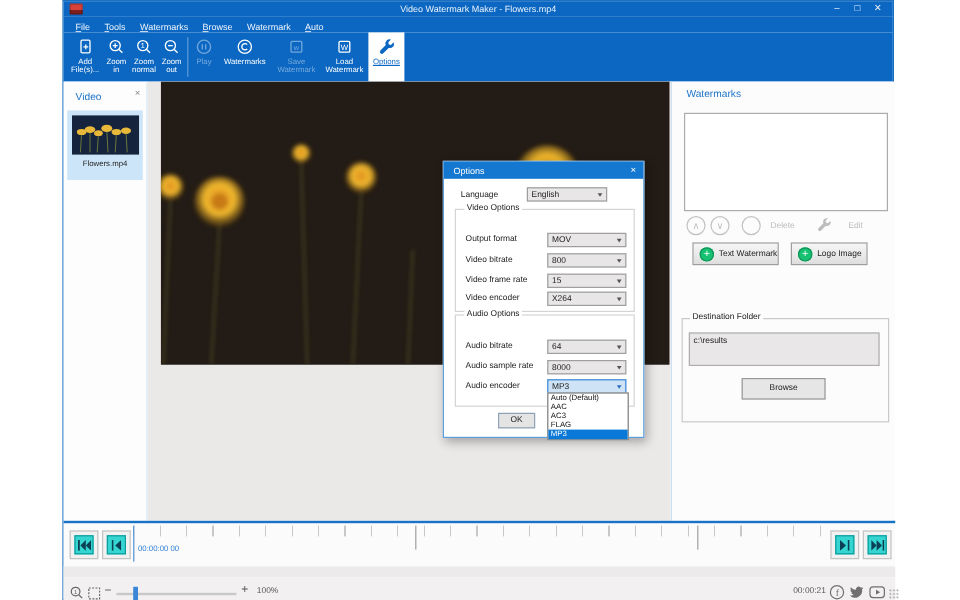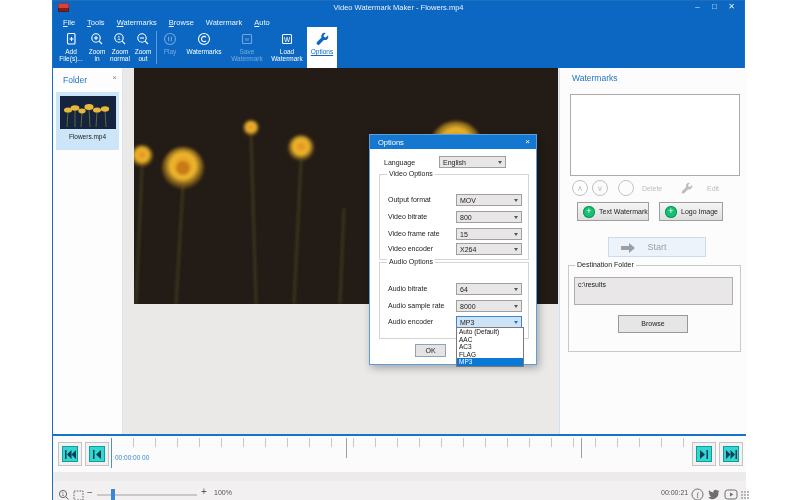--- a/index.html
+++ b/index.html
@@ -235,21 +235,21 @@
       <span class="ticon">
         <svg width="14" height="14">
             <path d="M13 3.2l-2.2 2.2-1.8-.4-.4-1.8L10.8 1a3.4 3.4 0 0 0-4.3 4.5L2 10a1.7 1.7 0 0 0 2.4 2.4l4.5-4.5A3.4 3.4 0 0 0 13 3.2z"></path>
           </svg>
       </span>
       <span class="tlabel">Options</span>
     </div>
   </div>
 
   <div class="sidebar">
-    <span class="sb-title">Folder</span>
+    <span class="sb-title">Video</span>
     <span class="sb-close">×</span>
     <div class="sb-item">
       <svg class="sb-thumb" viewBox="0 0 56 33">
         <rect width="56" height="33" fill="#16233c"></rect>
         <g stroke="#6d7a3a" stroke-width="0.8" fill="none">
           <line x1="8" y1="15" x2="7" y2="31"></line>
             <line x1="15" y1="13" x2="15" y2="31"></line>
           <line x1="22" y1="16" x2="21" y2="31"></line>
             <line x1="29" y1="12" x2="30" y2="31"></line>
           <line x1="37" y1="15" x2="36" y2="31"></line>
@@ -322,28 +322,20 @@
 
     <div class="wm-btn" style="left:17px;width:72px">
       <span class="green-plus">+</span>
       <span>Text Watermark</span>
     </div>
     <div class="wm-btn" style="left:99px;width:64px">
       <span class="green-plus">+</span>
       <span>Logo Image</span>
     </div>
 
-    <div class="start-btn">
-      <span class="start-arrow">
-        <svg width="14" height="10">
-            <path fill="#9aa0a6" d="M0 3h8V0l6 5-6 5V7H0z"></path>
-          </svg>
-      </span>
-      <span>Start</span>
-    </div>
 
     <div class="dest-group">
       <span class="dest-legend">Destination Folder</span>
       <div class="dest-field">c:\results</div>
       <div class="browse-btn">Browse</div>
     </div>
   </div>
 
   <div class="timeline">
     <div class="tpbtn" style="left:5px">

